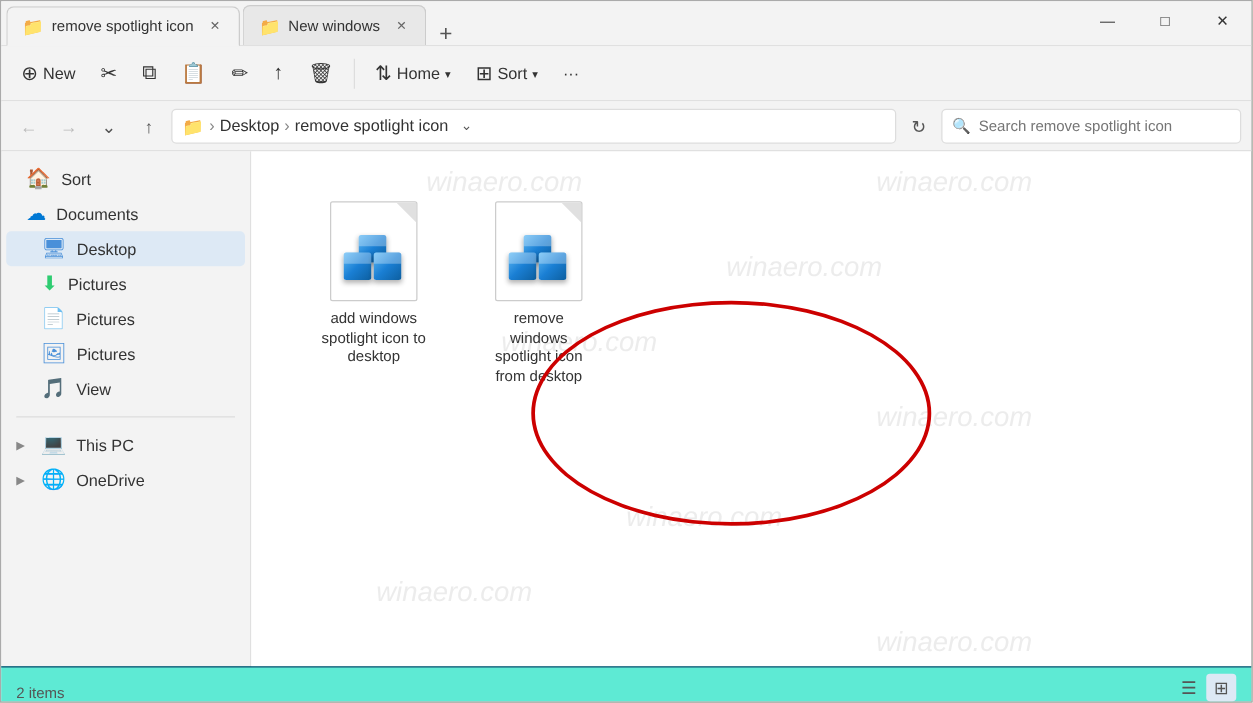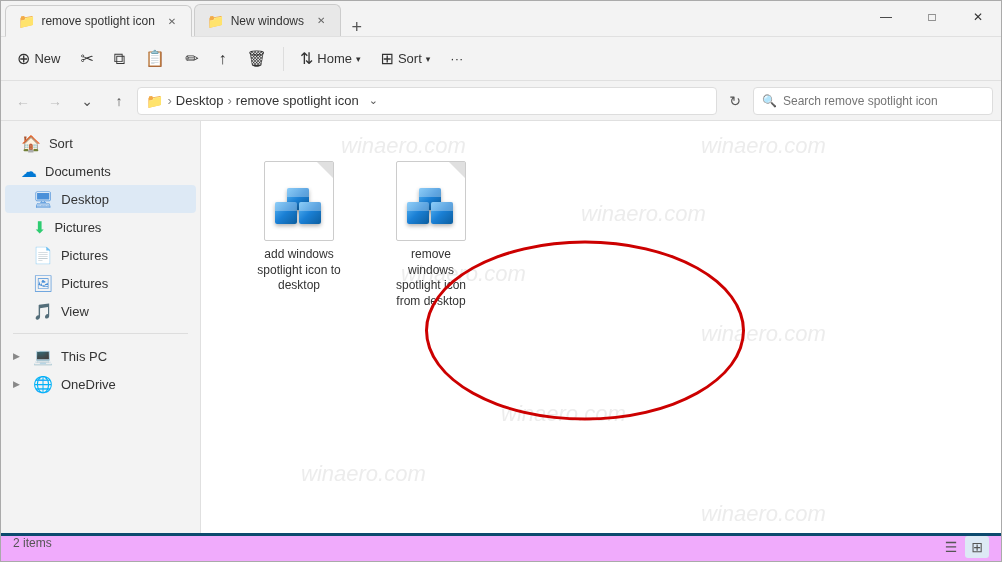--- a/index.html
+++ b/index.html
@@ -374,24 +374,24 @@
       height: 180px;
       top: 50%;
       left: 50%;
       transform: translate(-55%, -48%);
       pointer-events: none;
       z-index: 2;
     }
     
     .status-bar {
       height: 28px;
-      background: #f0abfc;
-      border-top: 3px solid #0c4a6e;
-      display: flex;
-      align-items: flex-start;
+      background: #5eead4;
+      border-top: 1px solid #0c4a6e;
+      display: flex;
+      align-items: flex-end;
       padding: 0 12px;
       font-size: 12px;
       color: #555;
       flex-shrink: 0;
     }
     .status-right {
       margin-left: auto;
       display: flex;
       gap: 2px;
     }

